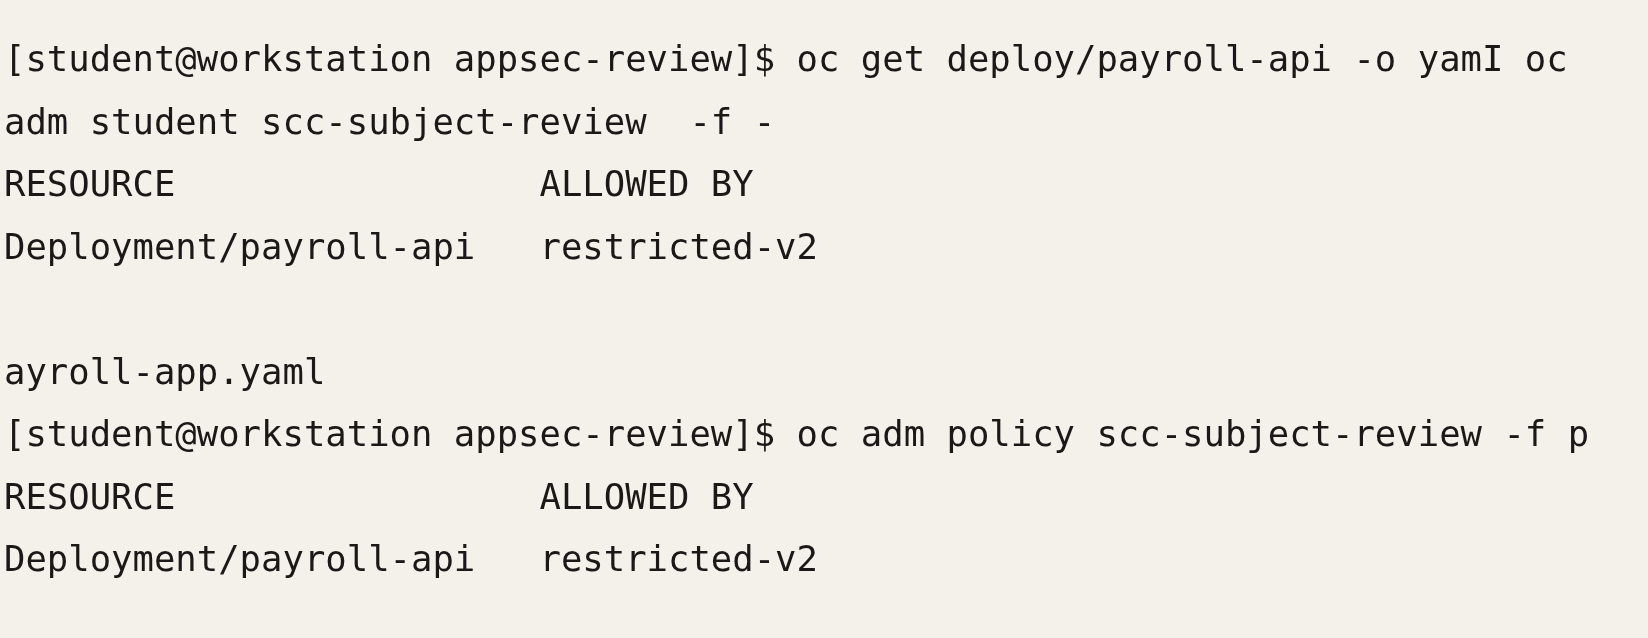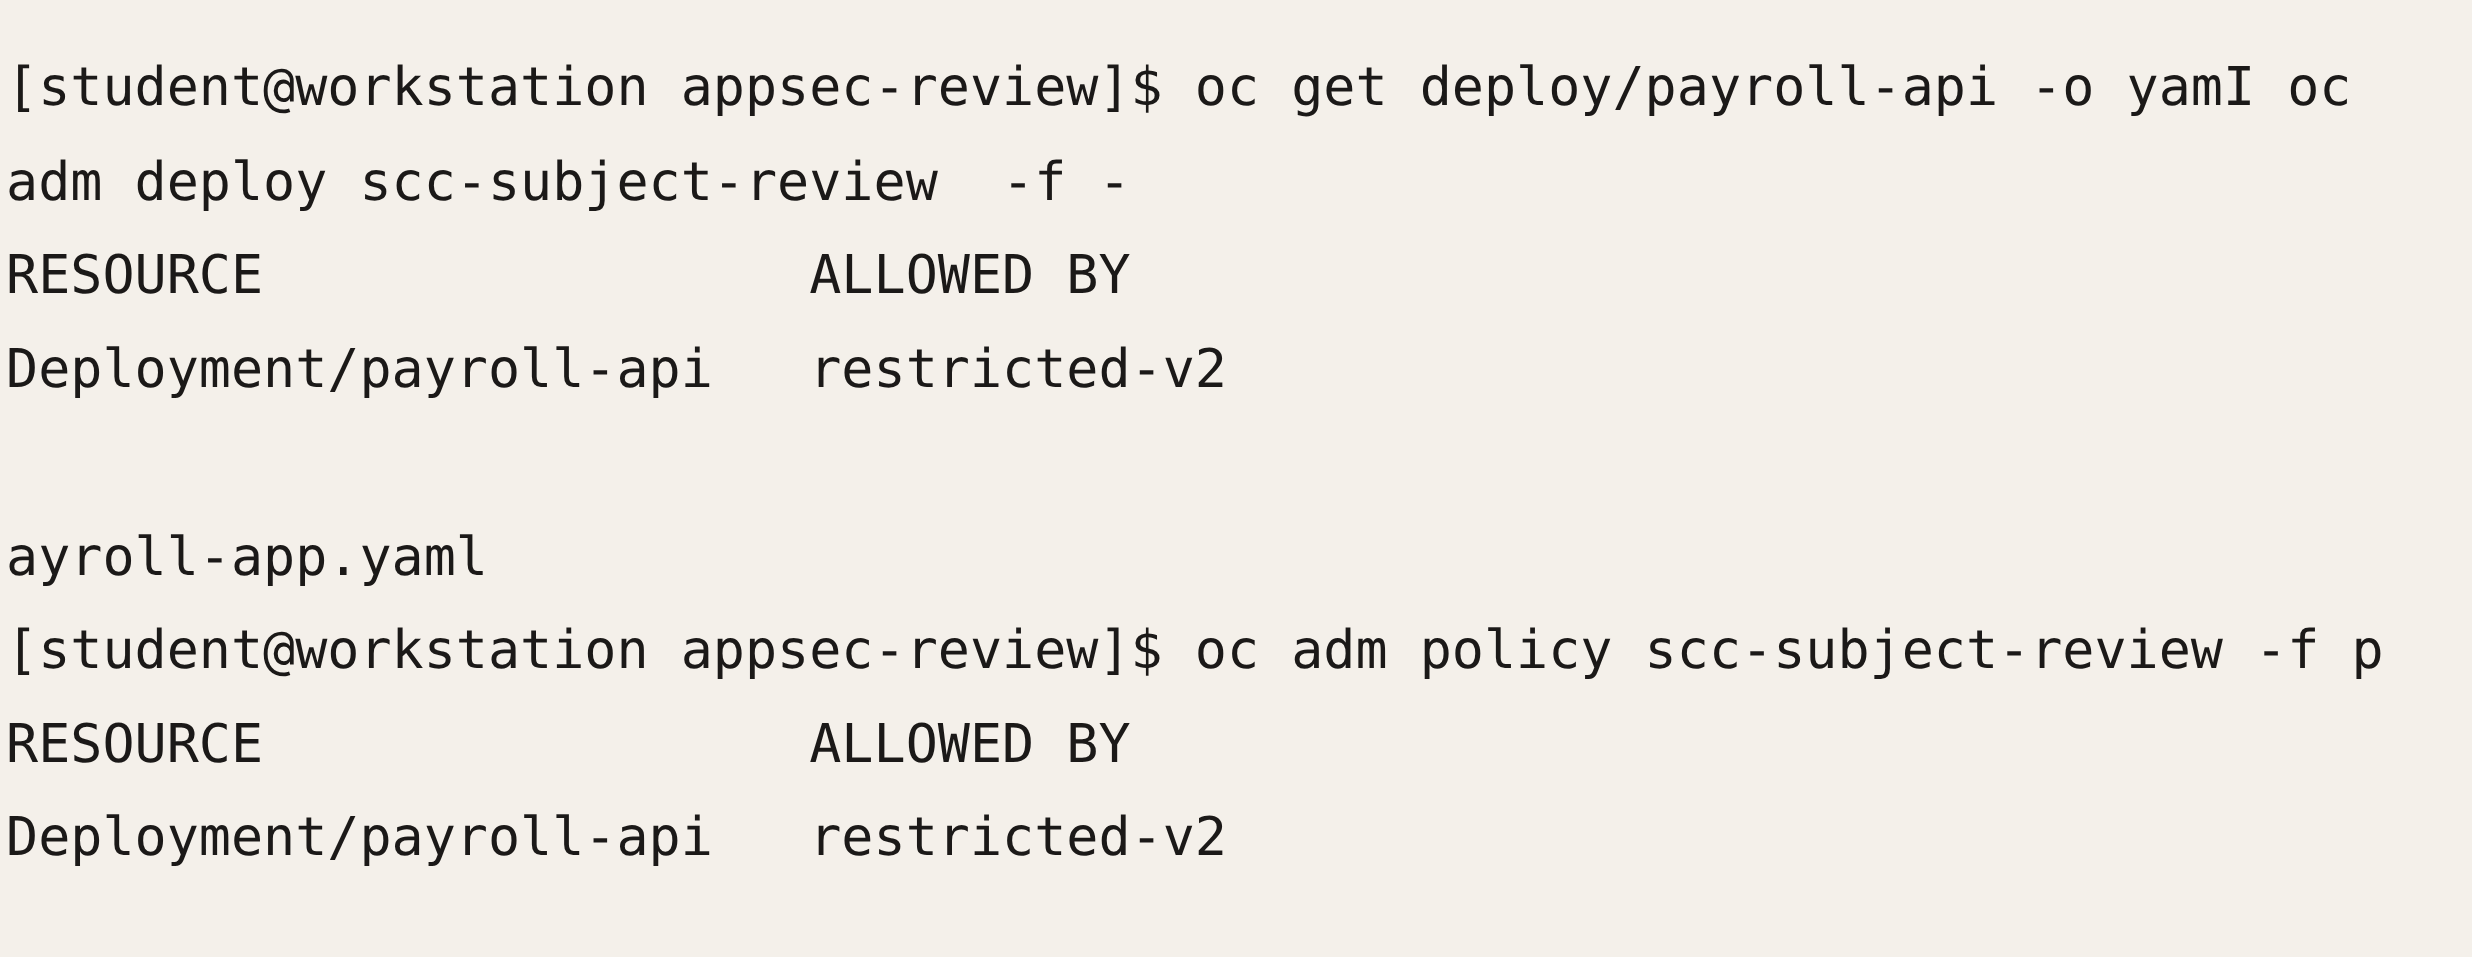--- a/index.html
+++ b/index.html
@@ -32,21 +32,21 @@
     white-space: pre;
     letter-spacing: 0;
     font-weight: 400;
   }
 </style>
 </head>
 <body>
 
 <div class="terminal-screen">
   <div class="terminal-line">[student@workstation appsec-review]$ oc get deploy/payroll-api -o yamI oc</div>
-  <div class="terminal-line">adm deploy scc-subject-review  -f -</div>
+  <div class="terminal-line">adm student scc-subject-review  -f -</div>
   <div class="terminal-line">RESOURCE                 ALLOWED BY</div>
   <div class="terminal-line">Deployment/payroll-api   restricted-v2</div>
   <div class="terminal-line"></div>
   <div class="terminal-line">ayroll-app.yaml</div>
   <div class="terminal-line">[student@workstation appsec-review]$ oc adm policy scc-subject-review -f p</div>
   <div class="terminal-line">RESOURCE                 ALLOWED BY</div>
   <div class="terminal-line">Deployment/payroll-api   restricted-v2</div>
 </div>
 
 </body></html>

